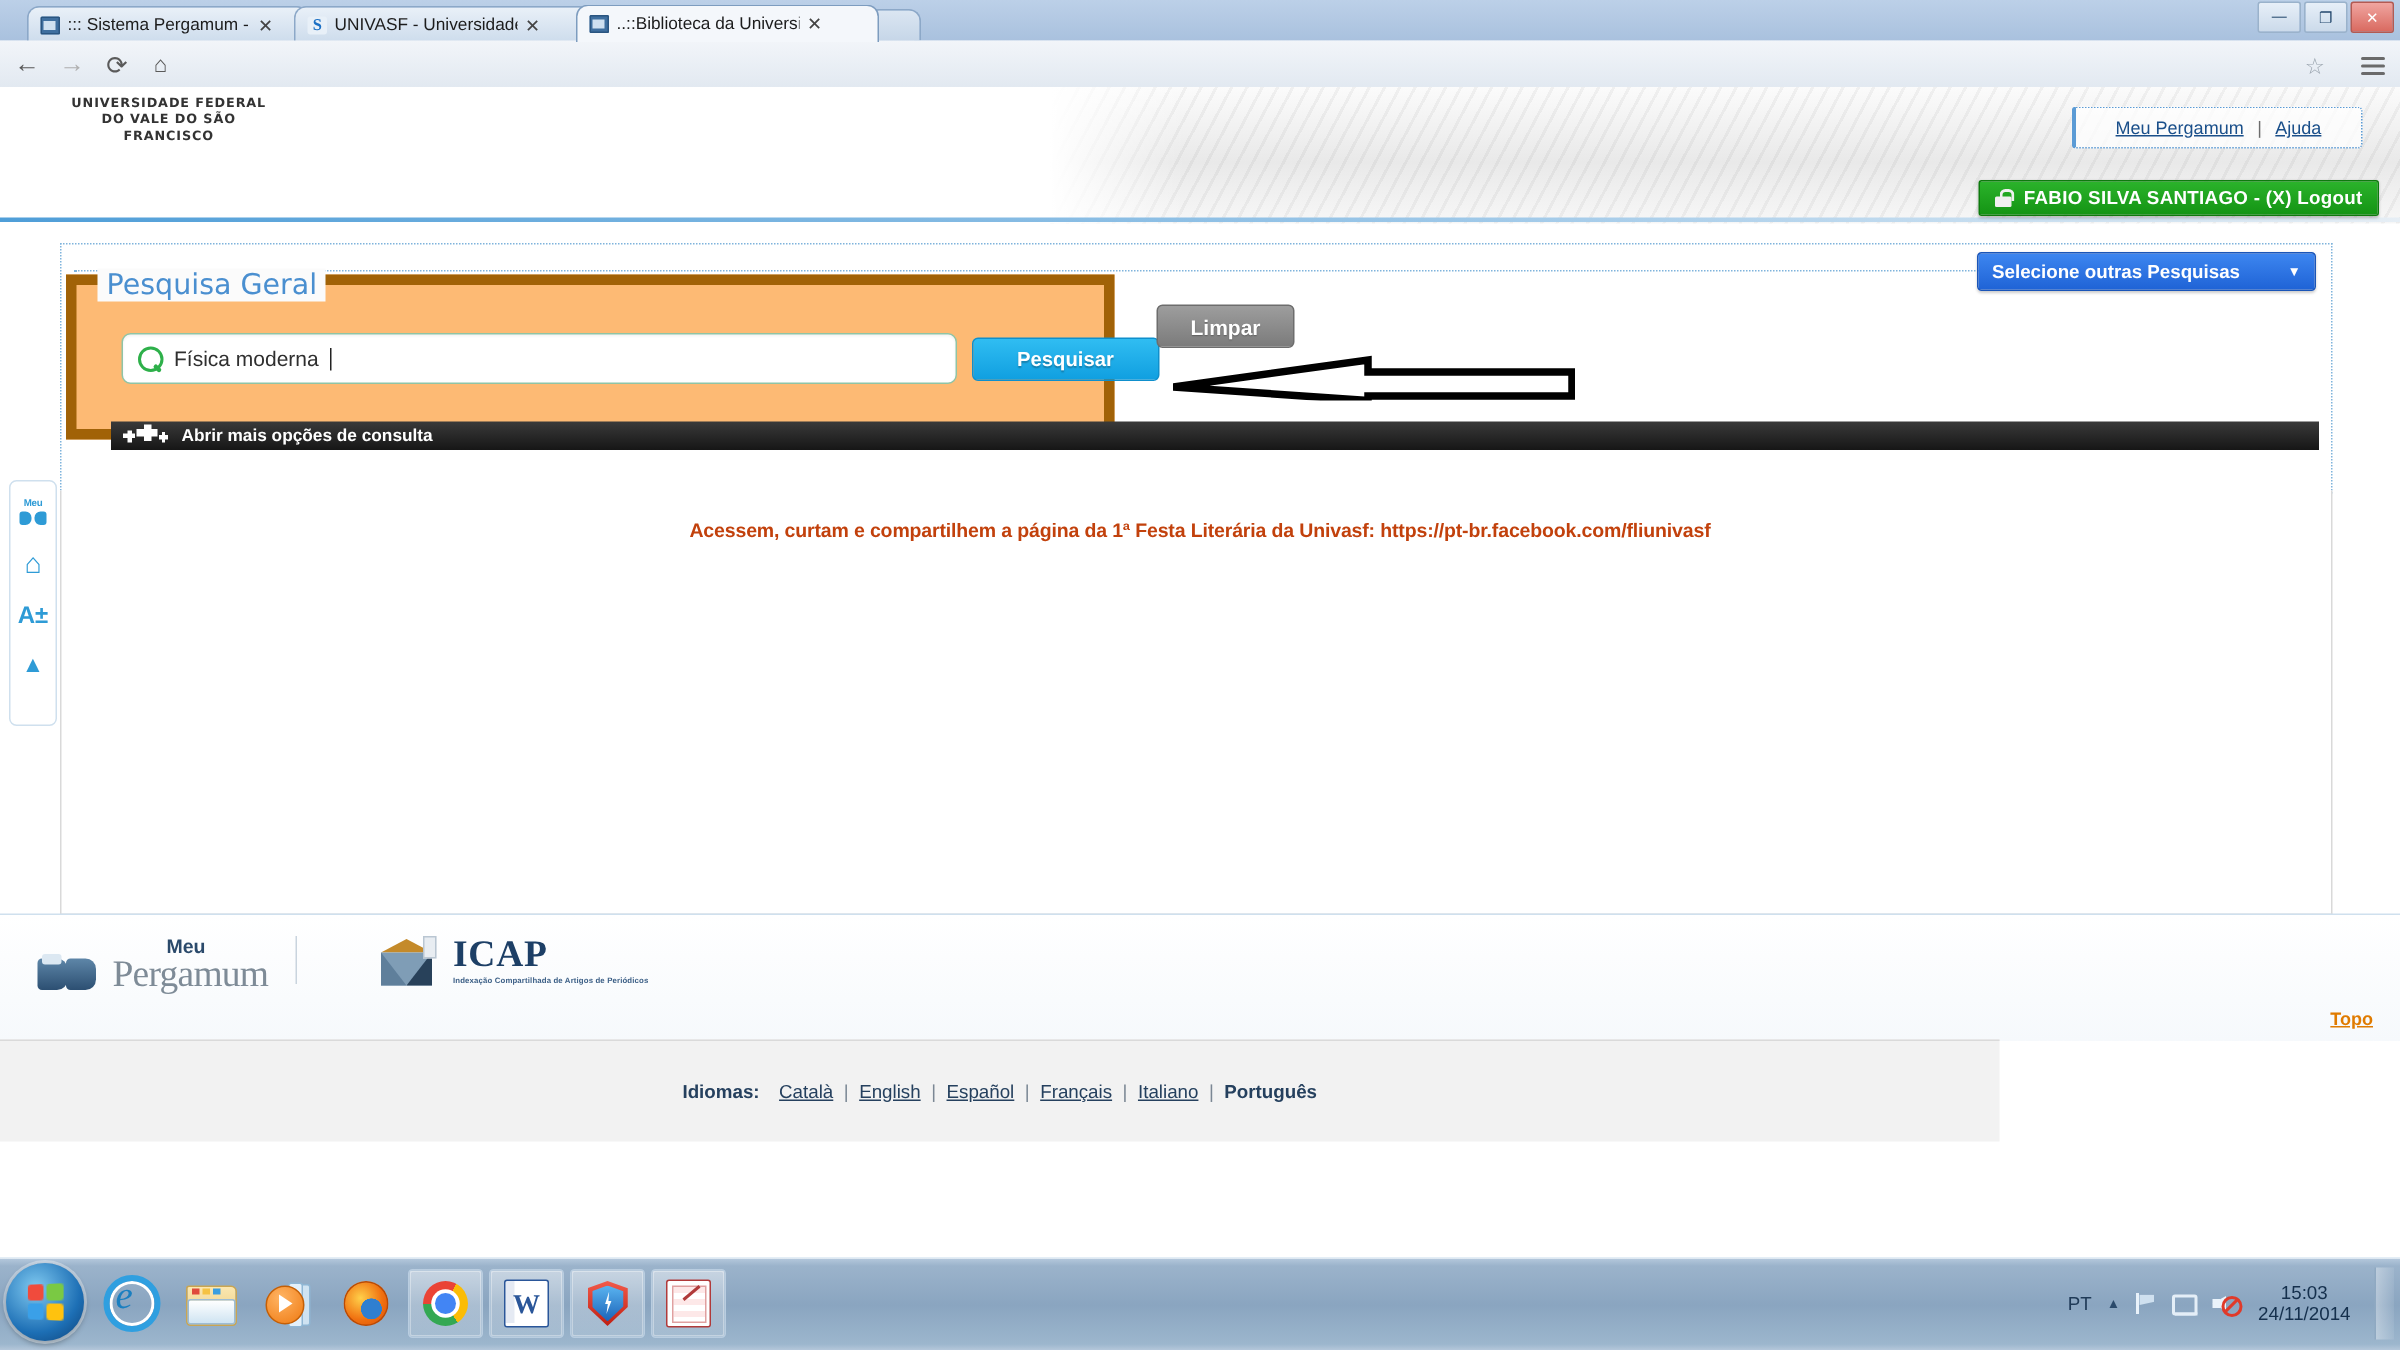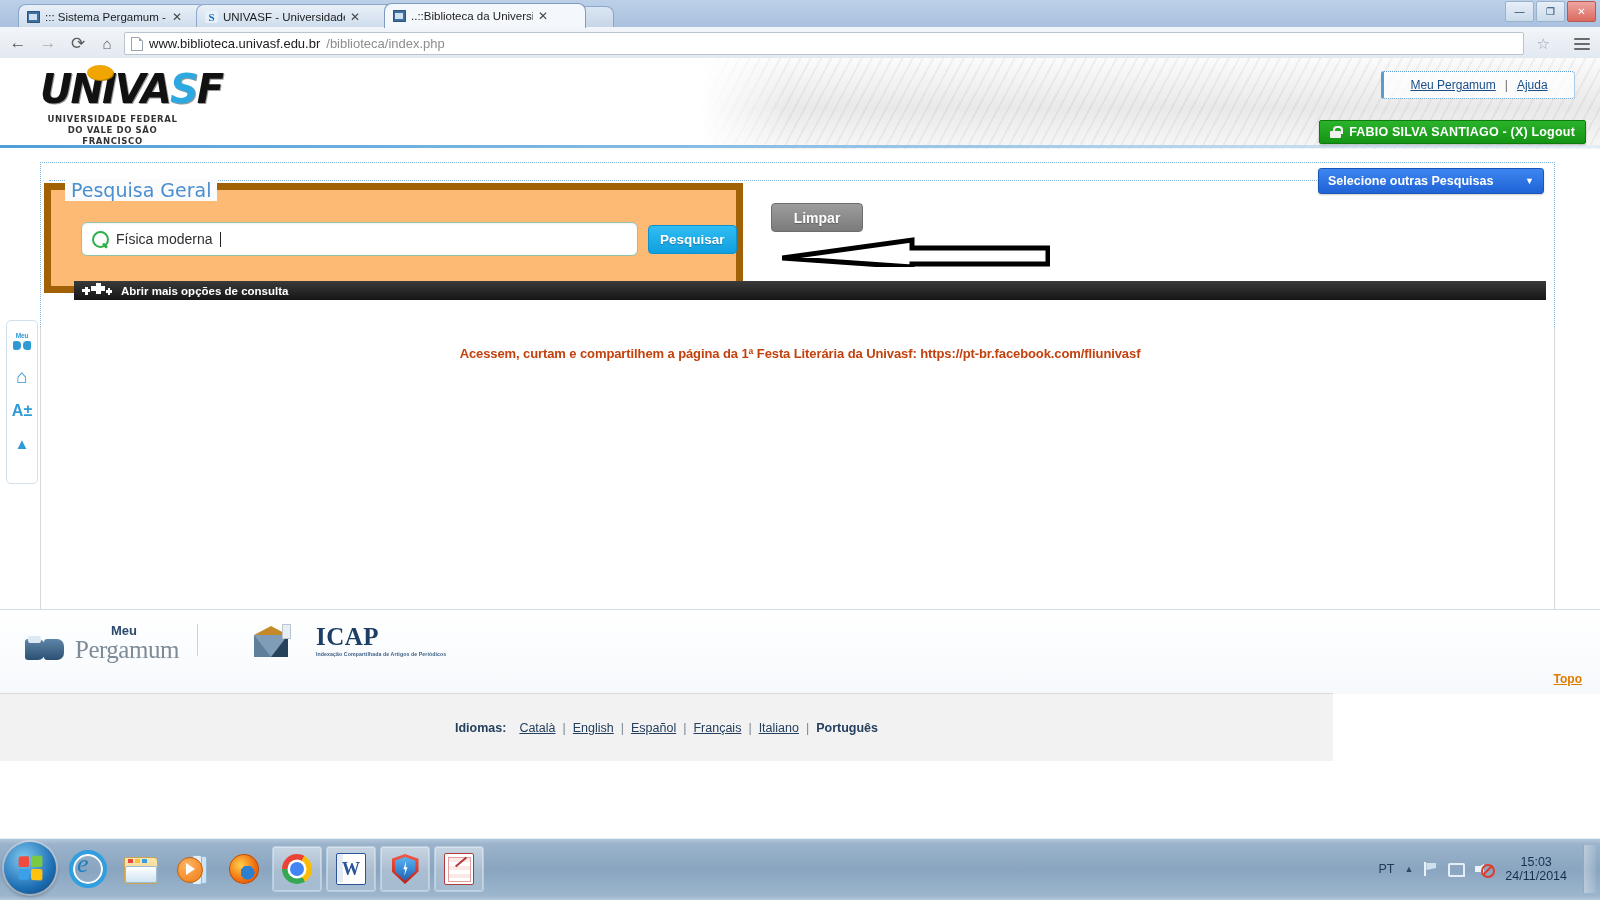--- a/index.html
+++ b/index.html
@@ -152,21 +152,21 @@
   }
   .magnifier{width:17px;height:17px;position:relative;flex:0 0 17px;}
   .magnifier .glass{position:absolute;left:0;top:0;width:13px;height:13px;
     border:2px solid #2eb04a;border-radius:50%;}
   .magnifier .handle{position:absolute;left:11px;top:11px;width:6px;height:2.5px;
     background:#2eb04a;transform:rotate(45deg);transform-origin:left center;border-radius:2px;}
   .searchtext{font-size:14px;color:#2f2f2f;position:relative;}
   .caretbar{display:inline-block;width:1px;height:15px;background:#222;
     vertical-align:-3px;margin-left:1px;}
   .btn-pesquisar{
-    height:27px;padding:0 11px;border:1px solid #0f8fcc;border-radius:4px;
+    height:27px;padding:0 29px;border:1px solid #0f8fcc;border-radius:4px;
     background:linear-gradient(#30bdf2,#109fe0);
     color:#fff;font-weight:bold;font-size:13.5px;
     display:flex;align-items:center;text-shadow:0 1px 1px rgba(0,0,0,.25);
   }
   .btn-limpar{
     position:absolute;left:730px;top:40px;
     height:27px;width:90px;border:1px solid #6d6d6d;border-radius:4px;
     background:linear-gradient(#9d9d9d,#7b7b7b);
     color:#fff;font-weight:bold;font-size:14px;
     display:flex;align-items:center;justify-content:center;
@@ -223,21 +223,21 @@
   .mp-ico{width:42px;height:30px;position:relative;}
   .mp-ico .b1,.mp-ico .b2{position:absolute;bottom:2px;height:21px;width:20px;
     background:linear-gradient(#5e86a8,#2c4f72);border-radius:3px 7px 7px 3px;}
   .mp-ico .b1{left:0;}
   .mp-ico .b2{left:19px;}
   .mp-ico .pg{position:absolute;left:3px;top:4px;width:13px;height:7px;background:#dce8f2;border-radius:2px;}
   .mp-txt{line-height:1;}
   .mp-meu{font-size:13px;font-weight:bold;color:#2b4a6b;margin-left:36px;}
   .mp-perg{font-family:"Liberation Serif",serif;font-size:25px;color:#7e8b97;letter-spacing:-.5px;}
   .fdiv{position:absolute;left:197px;top:14px;width:1px;height:32px;background:#c9d4de;}
-  .icap{position:absolute;left:252px;top:14px;display:flex;align-items:flex-start;gap:24px;}
+  .icap{position:absolute;left:252px;top:14px;display:flex;align-items:flex-start;gap:10px;}
   .icap-cube{width:40px;height:38px;position:relative;}
   .icap-cube .top{position:absolute;left:2px;top:2px;width:0;height:0;
     border-left:17px solid transparent;border-right:17px solid transparent;border-bottom:9px solid #c48a2a;}
   .icap-cube .bowl{position:absolute;left:2px;top:11px;width:0;height:0;
     border-left:17px solid #5f7f9b;border-right:17px solid #28415a;border-top:22px solid #7f9db6;}
   .icap-cube .pill{position:absolute;right:1px;top:0;width:7px;height:13px;background:#e8edf2;border:1px solid #b9c6d2;}
   .icap-txt{line-height:1;}
   .icap-name{font-family:"Liberation Serif",serif;font-size:25px;font-weight:bold;color:#1d3f66;letter-spacing:.5px;}
   .icap-sub{font-size:5.2px;font-weight:bold;color:#3c5f86;letter-spacing:.1px;margin-top:3px;}
   .topo{position:absolute;right:18px;top:62px;color:#e07b00;font-weight:bold;
@@ -382,44 +382,35 @@
         <div class="wbtn">❐</div>
         <div class="wbtn close">✕</div>
       </div>
     </div>
 
     <div class="navbar">
       <div class="navbtn" style="left:6px;">←</div>
       <div class="navbtn" style="left:36px;color:#b0b0b0;">→</div>
       <div class="navbtn" style="left:66px;">⟳</div>
       <div class="navbtn" style="left:95px;font-size:15px;">⌂</div>
-      <div class="omnibox">
-        <span class="pagicon"></span>
-        <span class="url-host">www.biblioteca.univasf.edu.br</span>
-          <span class="url-path">/biblioteca/index.php</span>
-      </div>
       <div class="star">☆</div>
       <div class="menu-ham">
           <i></i>
           <i></i>
           <i></i>
         </div>
     </div>
   </div>
 
   <div class="page">
 
     <div class="site-header">
       <div class="hdr-gfx"></div>
 
       <div class="logo">
-        <div class="logo-mark">
-          <div class="logo-dot"></div>
-          <div class="logo-word"><span>UNIVA</span><span class="s-blue">S</span><span>F</span></div>
-        </div>
         <div class="logo-sub1">UNIVERSIDADE FEDERAL</div>
         <div class="logo-sub2">DO VALE DO SÃO FRANCISCO</div>
       </div>
       <div class="logo-rule"></div>
 
       <div class="userbox">
         <a>Meu Pergamum</a>
         <span class="sep">|</span>
         <a>Ajuda</a>
       </div>

